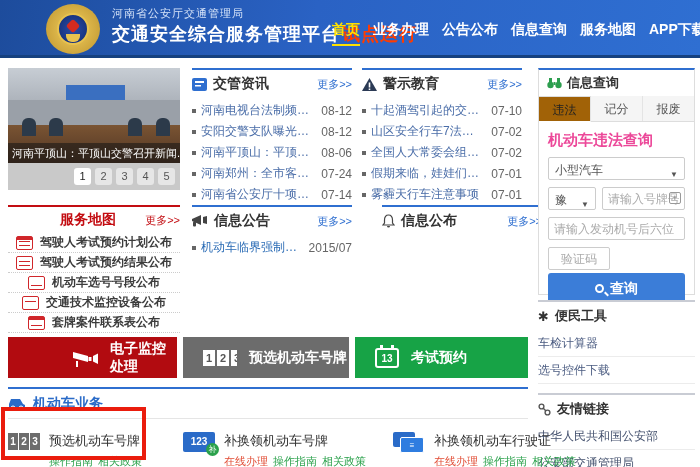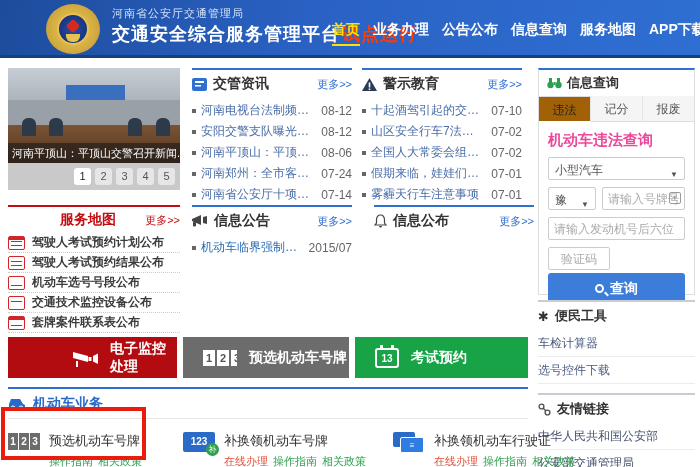--- a/index.html
+++ b/index.html
@@ -49,21 +49,21 @@
   .photo .table { position:absolute; left:0; top:60%; width:100%; height:40%; background:linear-gradient(#7a5433,#503523); }
   .photo .p { position:absolute; width:14px; height:18px; border-radius:6px 6px 0 0; background:#2c3a4a; bottom:28%; }
   .caption { position:absolute; left:0; bottom:0; width:100%; height:20px; line-height:20px; background:rgba(20,20,20,.55); color:#fff; font-size:11px; padding:0 4px; white-space:nowrap; overflow:hidden; cursor:pointer; }
   .pager { position:absolute; left:0; top:95px; width:172px; height:27px; background:#c9c9c9; display:flex; align-items:center; justify-content:flex-end; padding-right:5px; }
   .page-num { width:17px; height:17px; line-height:17px; text-align:center; border-radius:3px; background:#e6e6e6; color:#555; font-size:11px; margin-left:4px; cursor:pointer; }
   .page-num.active { background:#fff; color:#222; }
 
   
   .hot-head { display:flex; align-items:center; height:26px; }
   .hot-title { font-size:14px; font-weight:bold; color:#c30d12; margin:0 auto 0 52px; }
-  .hot-row { display:flex; align-items:center; height:20px; border-bottom:1px dotted #ccc; font-size:12px; font-weight:bold; color:#3c3c3c; cursor:pointer; }
+  .hot-row { display:flex; align-items:center; height:20px; border-bottom:1px dotted #ccc; font-size:12px; font-weight:bold; color:#3c3c3c; cursor:pointer;justify-content:center; }
   .hot-ico { width:17px; height:14px; border:1px solid #d0262a; border-radius:2px; margin-right:7px; position:relative; flex:none; }
   .hot-ico i { position:absolute; left:2px; right:2px; height:1px; background:#d0262a; }
   .hot-ico i.l1 { top:4px; } .hot-ico i.l2 { top:8px; }
   .hot-ico .hd { position:absolute; left:0; right:0; top:0; height:3px; background:#d0262a; }
 
   
   .banner-btn { position:absolute; top:337px; height:41px; display:flex; align-items:center; color:#fff; font-size:14px; font-weight:bold; cursor:pointer; }
   .banner-label { margin-left:12px; }
   .cam-ic { width:26px; height:18px; margin-left:20px; flex:none; }
   .plate-ic { display:flex; margin-left:20px; width:34px; overflow:hidden; flex:none; }
@@ -302,21 +302,21 @@
     </div>
     <div class="nlist">
       <div class="nrow">
           <span class="bullet"></span>
           <a class="nlink" style="color:#2a6bb5">机动车临界强制报废公告</a>
           <span class="ndate">2015/07</span>
         </div>
     </div>
   </div>
 
-  <div class="sec sec-border-blue" style="left:374px; top:205px; width:160px;">
+  <div class="sec sec-border-blue" style="left:382px; top:205px; width:160px;">
     <div class="sec-head">
       <svg width="13" height="14" viewBox="0 0 13 14">
           <path d="M6.5 1 C3.5 1 2.5 3.5 2.5 6 L2.5 9 L1 11 L12 11 L10.5 9 L10.5 6 C10.5 3.5 9.5 1 6.5 1 Z" fill="none" stroke="#444" stroke-width="1.2"></path>
           <path d="M5 12 a1.5 1.5 0 0 0 3 0" fill="#444"></path>
         </svg>
       <span class="sec-title">信息公布</span>
       <a class="more">更多&gt;&gt;</a>
     </div>
   </div>
 

